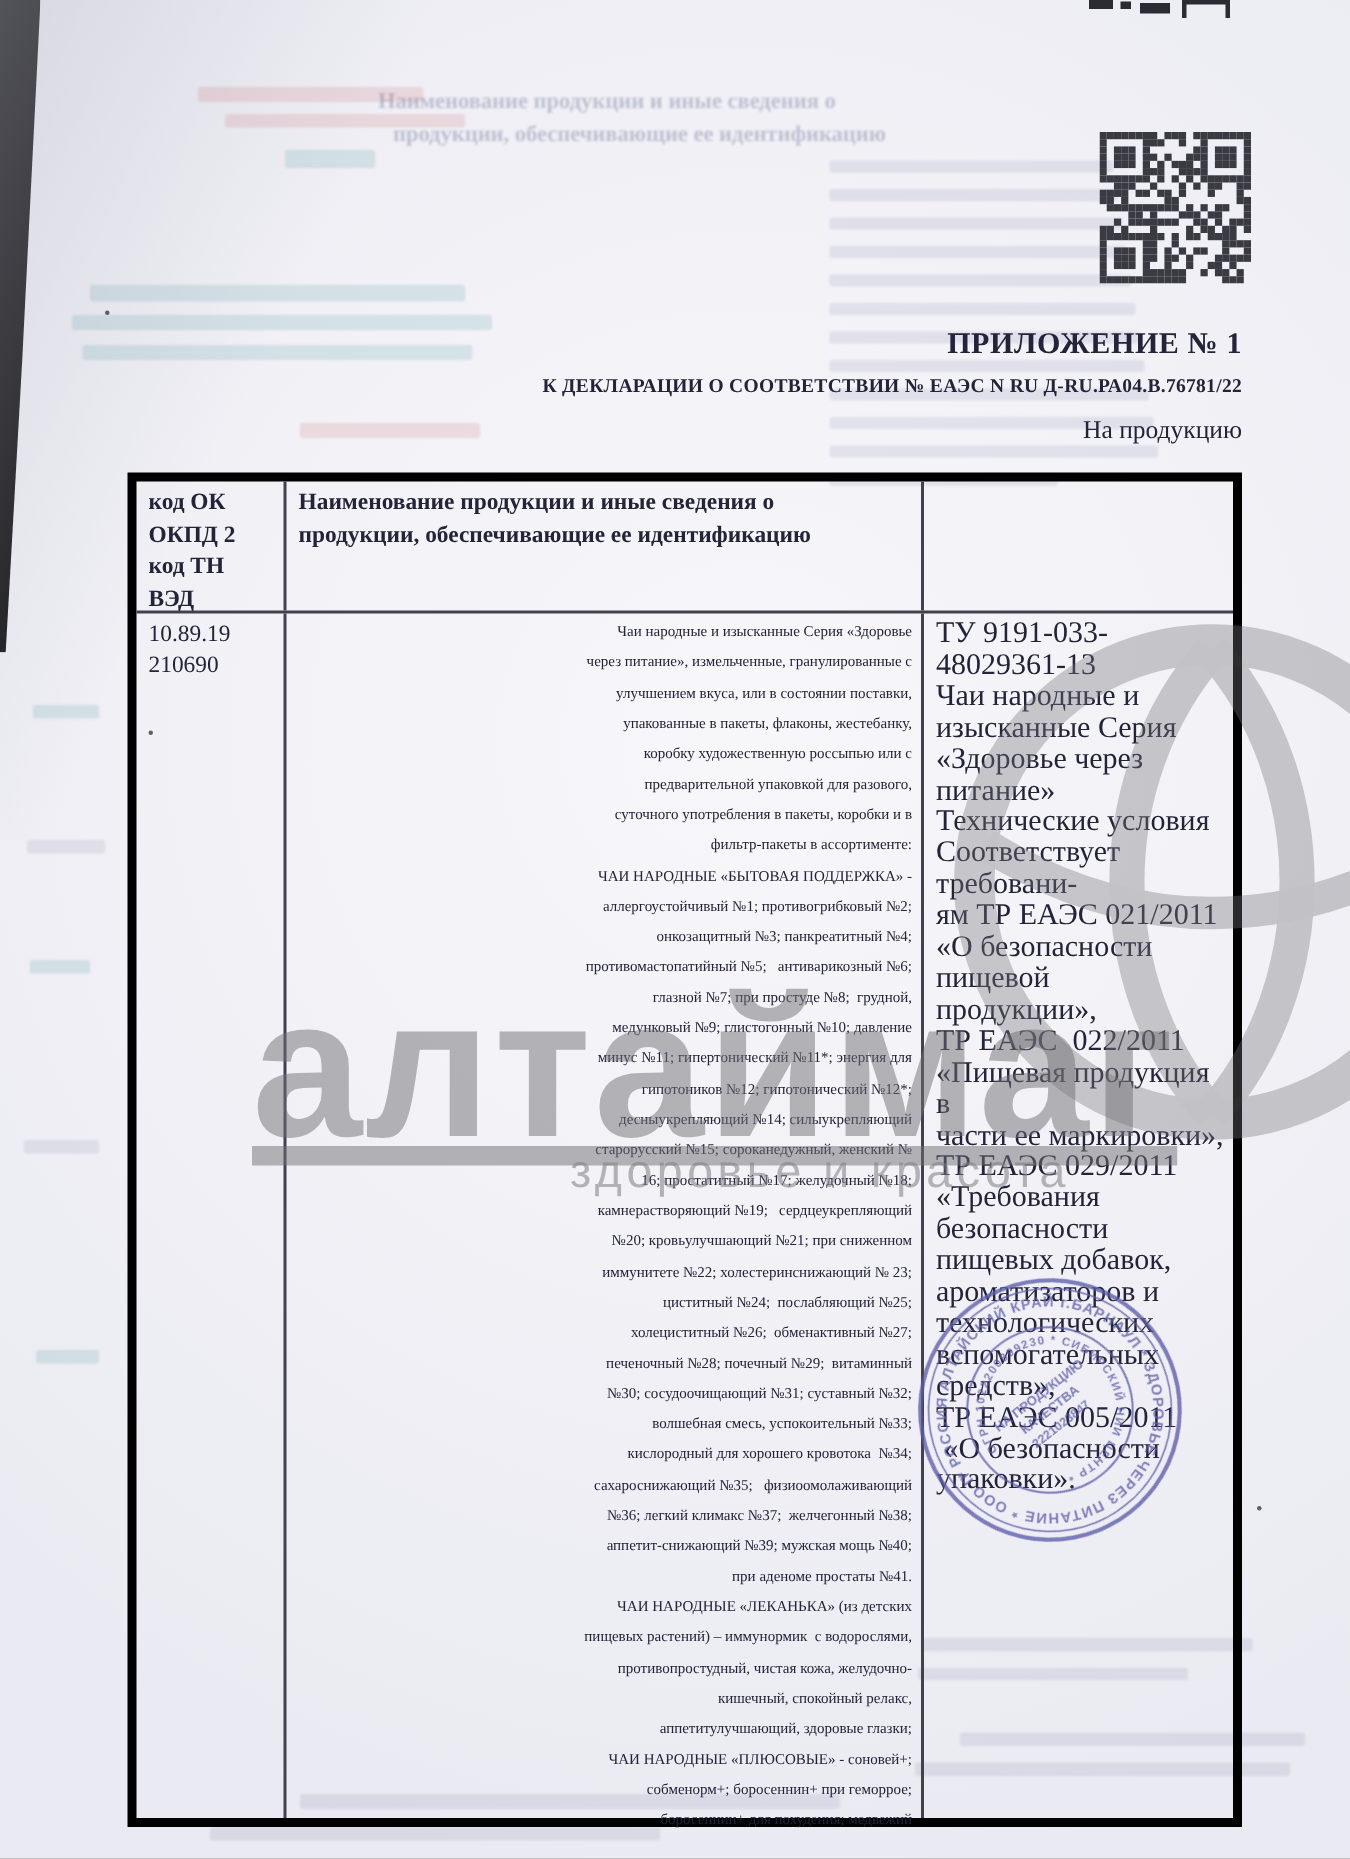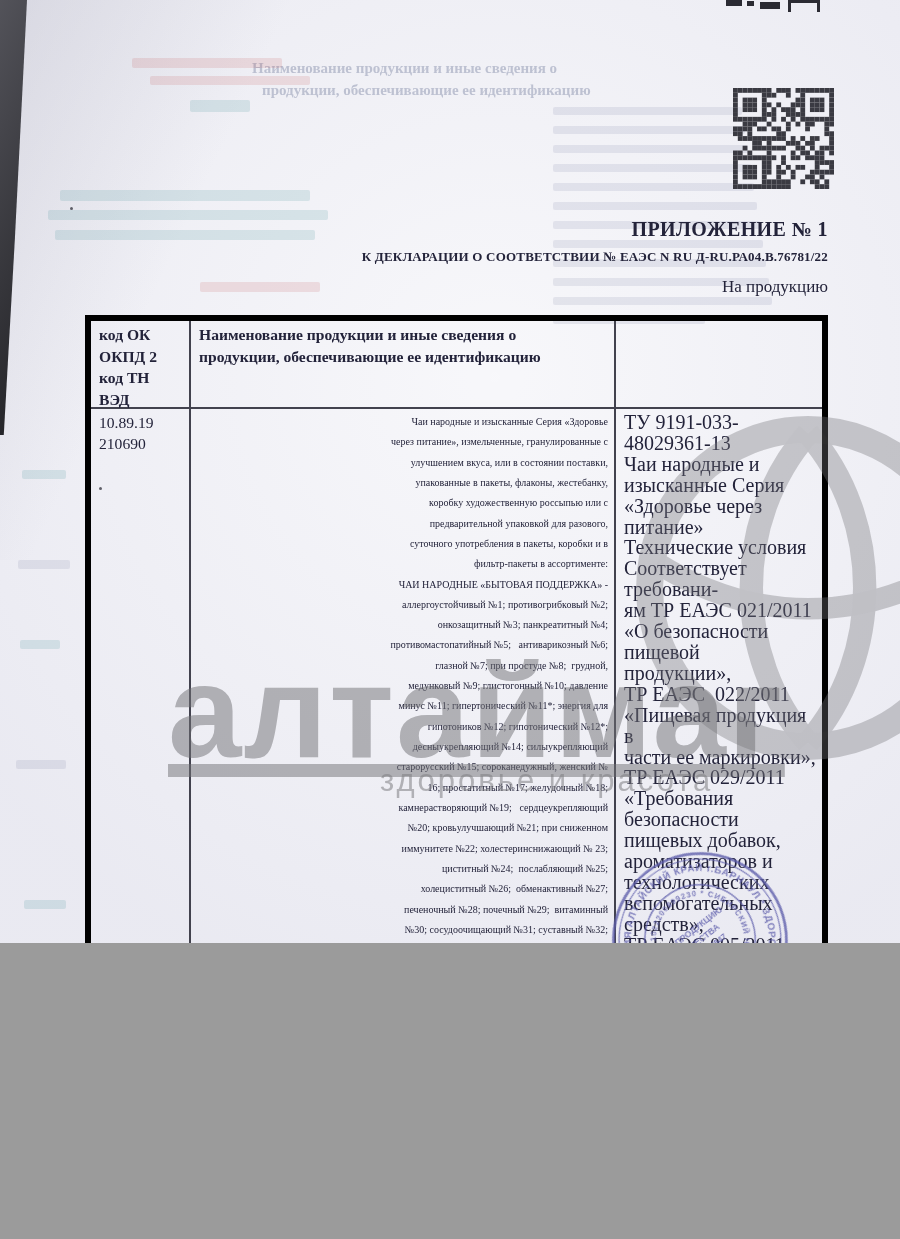--- a/index.html
+++ b/index.html
@@ -1,16 +1,16 @@
 <!DOCTYPE html>
 <html><head>
 <meta charset="utf-8">
 <style>
   html,body{margin:0;padding:0;background:#9b9b9b;}
-  .scan{position:relative;width:900px;height:943px;overflow:hidden;
+  .scan{position:relative;width:900px;height:1239px;overflow:hidden;
         background:#f0f0f6;font-family:"Liberation Serif",serif;color:#23233a;}
   .paper-grad{position:absolute;inset:0;
         background:radial-gradient(circle at 55% 40%, rgba(255,255,255,.5), rgba(215,215,228,.25) 85%);}
   .edge-left{position:absolute;left:0;top:0;width:27px;height:435px;background:#141417;
         clip-path:polygon(0 0,100% 0,55% 55%,14% 100%,0 100%);}
   .corner-shade{position:absolute;left:0;top:0;width:300px;height:560px;
         background:linear-gradient(115deg, rgba(185,185,198,.38), rgba(185,185,198,0) 52%);}
   .artifact{position:absolute;background:#2b2b33;}
   .artifact.box{background:transparent;border:3px solid #2b2b33;border-bottom:none;}
   .dot{position:absolute;width:3px;height:3px;border-radius:50%;background:#3c3c46;opacity:.8;}

